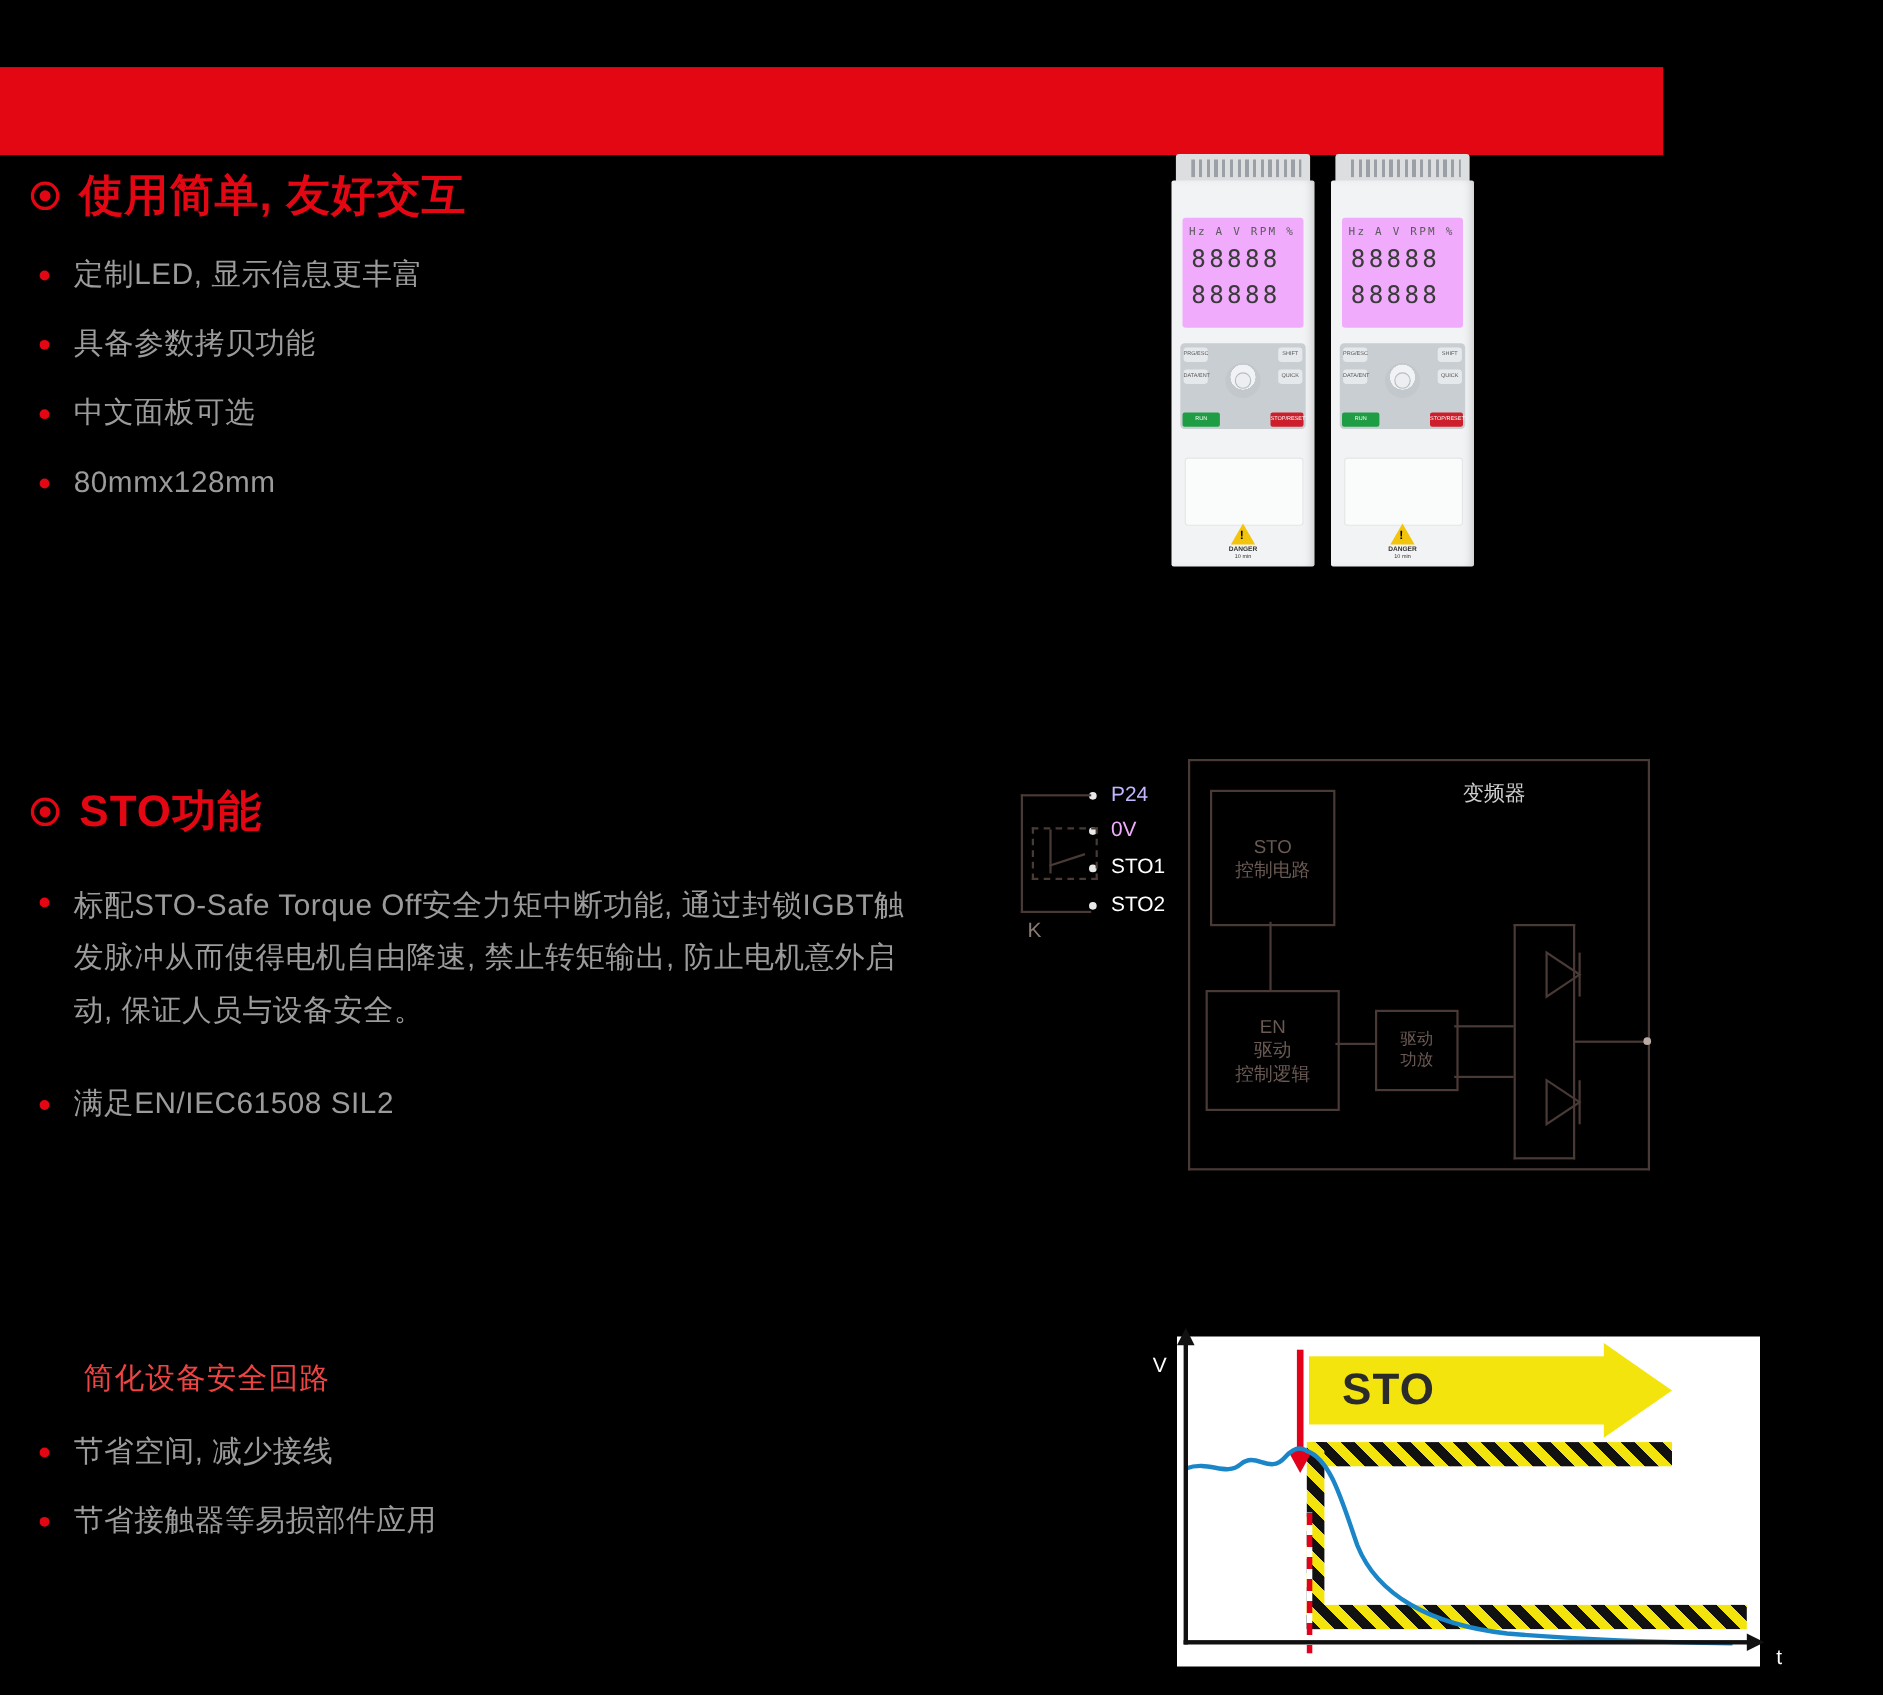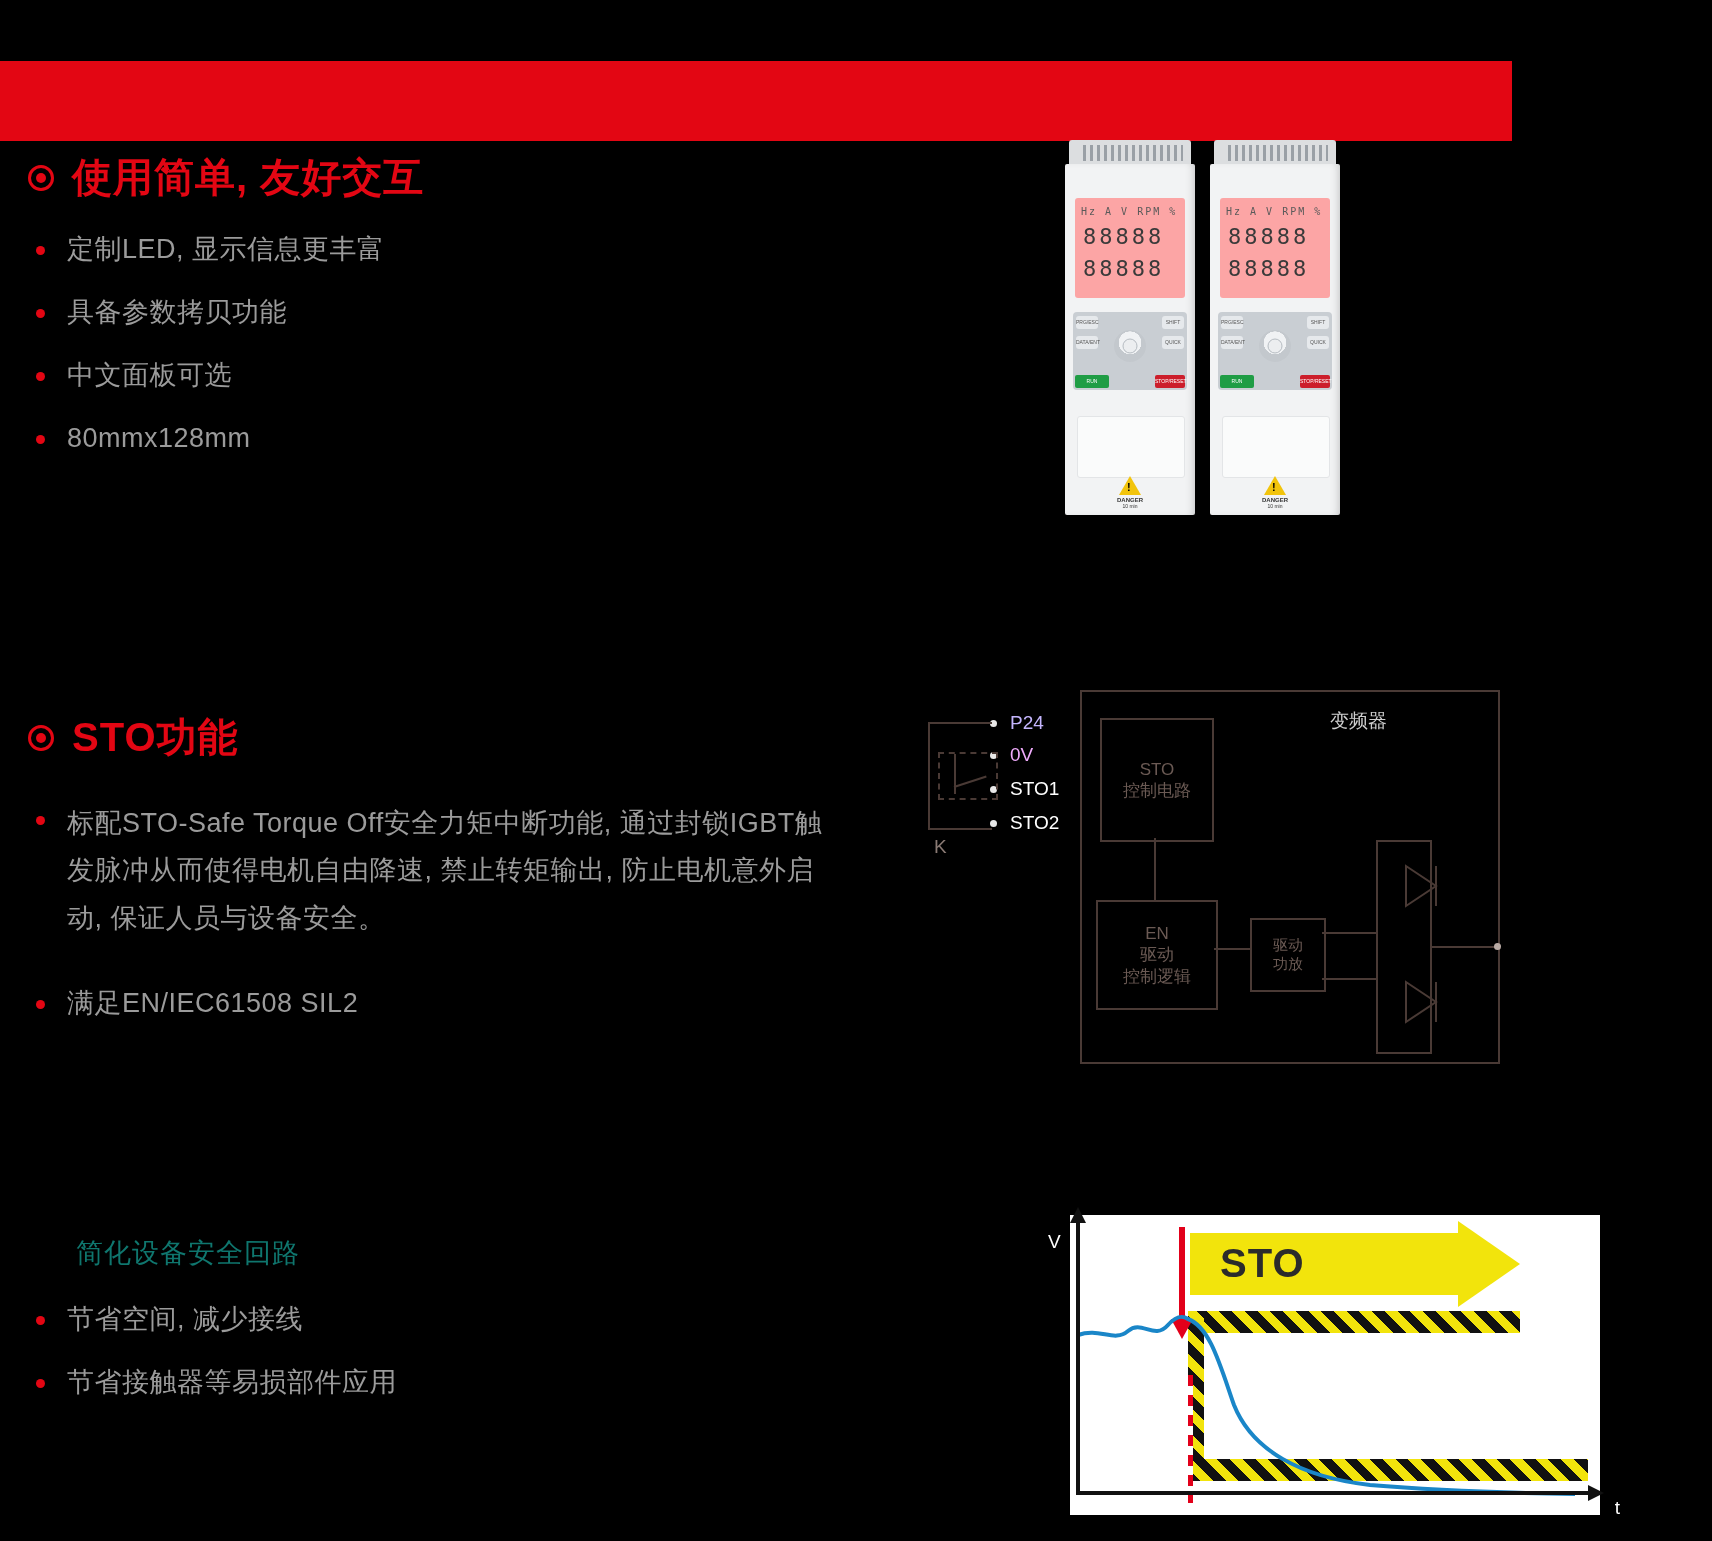--- a/index.html
+++ b/index.html
@@ -23,33 +23,33 @@
   .sec-title .txt{color:#e30613;font-size:40px;font-weight:bold;letter-spacing:1px;white-space:nowrap;}
 
   
   .blist{position:absolute;}
   .bitem{display:flex;align-items:flex-start;gap:22px;margin-bottom:24px;}
   .bitem .dot{
     width:9px;height:9px;border-radius:50%;background:#e30613;flex:0 0 auto;margin-top:16px;
   }
   .bitem .btxt{font-size:27px;line-height:1.45;color:#9b9b9b;letter-spacing:0.5px;}
 
-  .sub-head{position:absolute;font-size:27px;color:#0f766e;letter-spacing:1px;}
+  .sub-head{position:absolute;font-size:27px;color:#ef4444;letter-spacing:1px;}
 
   
   .drives{position:absolute;left:1060px;top:140px;width:300px;height:385px;}
   .drive{position:absolute;top:0;width:130px;height:375px;}
   .drive.one{left:5px;}
   .drive.two{left:150px;}
   .drv-top{position:absolute;left:4px;top:0;width:122px;height:26px;background:#dcdee0;border-radius:3px 3px 0 0;}
   .drv-vents{position:absolute;left:14px;top:5px;width:100px;height:16px;
     background:repeating-linear-gradient(90deg,#9aa0a6 0 3px,#dcdee0 3px 7px);}
   .drv-body{position:absolute;left:0;top:24px;width:130px;height:351px;background:#f2f3f4;border-radius:2px;
     box-shadow:inset -6px 0 10px -6px rgba(0,0,0,.25);}
-  .drv-screen{position:absolute;left:10px;top:34px;width:110px;height:100px;background:#fca5a5;border-radius:3px;}
+  .drv-screen{position:absolute;left:10px;top:34px;width:110px;height:100px;background:#f0abfc;border-radius:3px;}
   .seg{position:absolute;color:#2e2e2e;font-family:"DejaVu Sans Mono",monospace;}
   .seg-row1{left:6px;top:8px;font-size:10px;letter-spacing:2px;color:#5a5a5a;}
   .seg-row2{left:8px;top:26px;font-size:22px;letter-spacing:3px;color:#3a3a3a;}
   .seg-row3{left:8px;top:58px;font-size:22px;letter-spacing:3px;color:#3a3a3a;}
   .drv-panel{position:absolute;left:8px;top:148px;width:114px;height:78px;background:#c9ced3;border-radius:4px;}
   .pbtn{position:absolute;background:#e6e9ec;border-radius:3px;width:22px;height:13px;
      font-size:5px;color:#555;text-align:center;line-height:13px;}
   .nav-wheel{position:absolute;left:41px;top:18px;width:32px;height:32px;border-radius:50%;
      background:radial-gradient(circle at 50% 40%,#f0f2f4 0 45%,#c3c8cd 46% 100%);}
   .nav-wheel::after{content:"";position:absolute;left:50%;top:50%;width:13px;height:13px;border-radius:50%;

